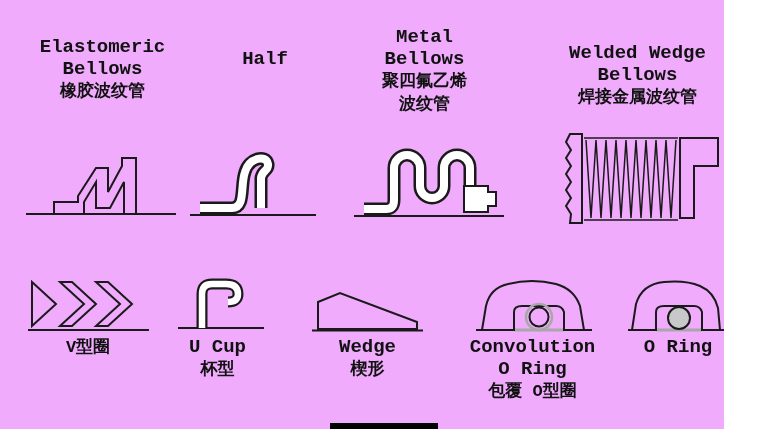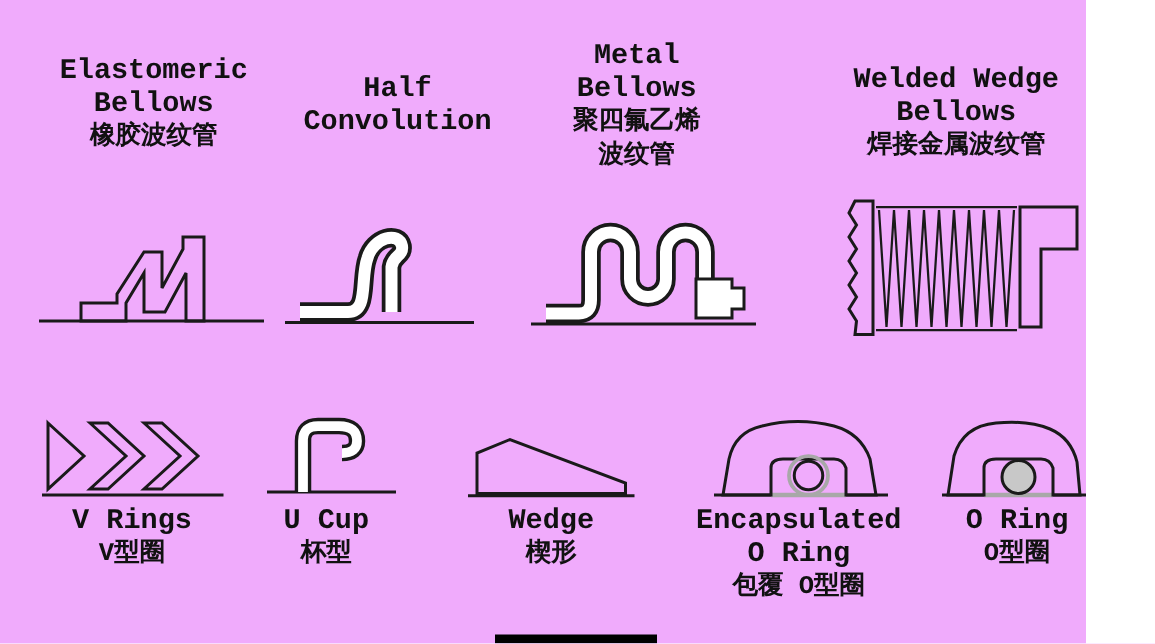--- a/index.html
+++ b/index.html
@@ -22,21 +22,20 @@
 <div id="stage">
 
   <div class="cell" style="left:20px;top:36px;width:165px;">
     <div class="en">Elastomeric</div>
     <div class="en">Bellows</div>
     <div class="zh">橡胶波纹管</div>
   </div>
 
   <div class="cell" style="left:190px;top:48px;width:150px;">
     <div class="en">Half</div>
-    <div class="en">Convolution</div>
   </div>
 
   <div class="cell" style="left:352px;top:26px;width:145px;">
     <div class="en">Metal</div>
     <div class="en">Bellows</div>
     <div class="zh">聚四氟乙烯</div>
     <div class="zh">波纹管</div>
   </div>
 
   <div class="cell" style="left:540px;top:42px;width:195px;">
@@ -98,40 +97,38 @@
   </svg>
 
   <svg style="left:626px;top:276px;" width="100" height="58" viewBox="0 0 100 58">
     <line x1="2" y1="54" x2="98" y2="54" stroke="#1a1a1a" stroke-width="2"></line>
     <line x1="30" y1="54" x2="76" y2="54" stroke="#a8a8a8" stroke-width="3"></line>
     <path d="M6 54 L10 28 Q16 8 38 6 Q60 4 74 10 Q88 16 92 32 L94 54 L76 54 L76 36 Q74 30 68 30 L38 30 Q30 30 30 36 L30 54 Z" fill="none" stroke="#1a1a1a" stroke-width="2"></path>
     <circle cx="53" cy="42" r="11" fill="#c8c8c8" stroke="#1a1a1a" stroke-width="2"></circle>
   </svg>
 
   <div class="cell" style="left:28px;top:336px;width:120px;">
-    <div class="en">V Rings</div>
     <div class="zh">V型圈</div>
   </div>
 
   <div class="cell" style="left:160px;top:336px;width:115px;">
     <div class="en">U Cup</div>
     <div class="zh">杯型</div>
   </div>
 
   <div class="cell" style="left:310px;top:336px;width:115px;">
     <div class="en">Wedge</div>
     <div class="zh">楔形</div>
   </div>
 
   <div class="cell" style="left:455px;top:336px;width:155px;">
-    <div class="en">Encapsulated</div>
+    <div class="en">Convolution</div>
     <div class="en">O Ring</div>
     <div class="zh">包覆 O型圈</div>
   </div>
 
   <div class="cell" style="left:618px;top:336px;width:120px;">
     <div class="en">O Ring</div>
-    <div class="zh">O型圈</div>
   </div>
 
   <div class="crop-bar" style="left:330px;top:423px;width:108px;height:6px;"></div>
 
 </div>
 
 </body></html>

